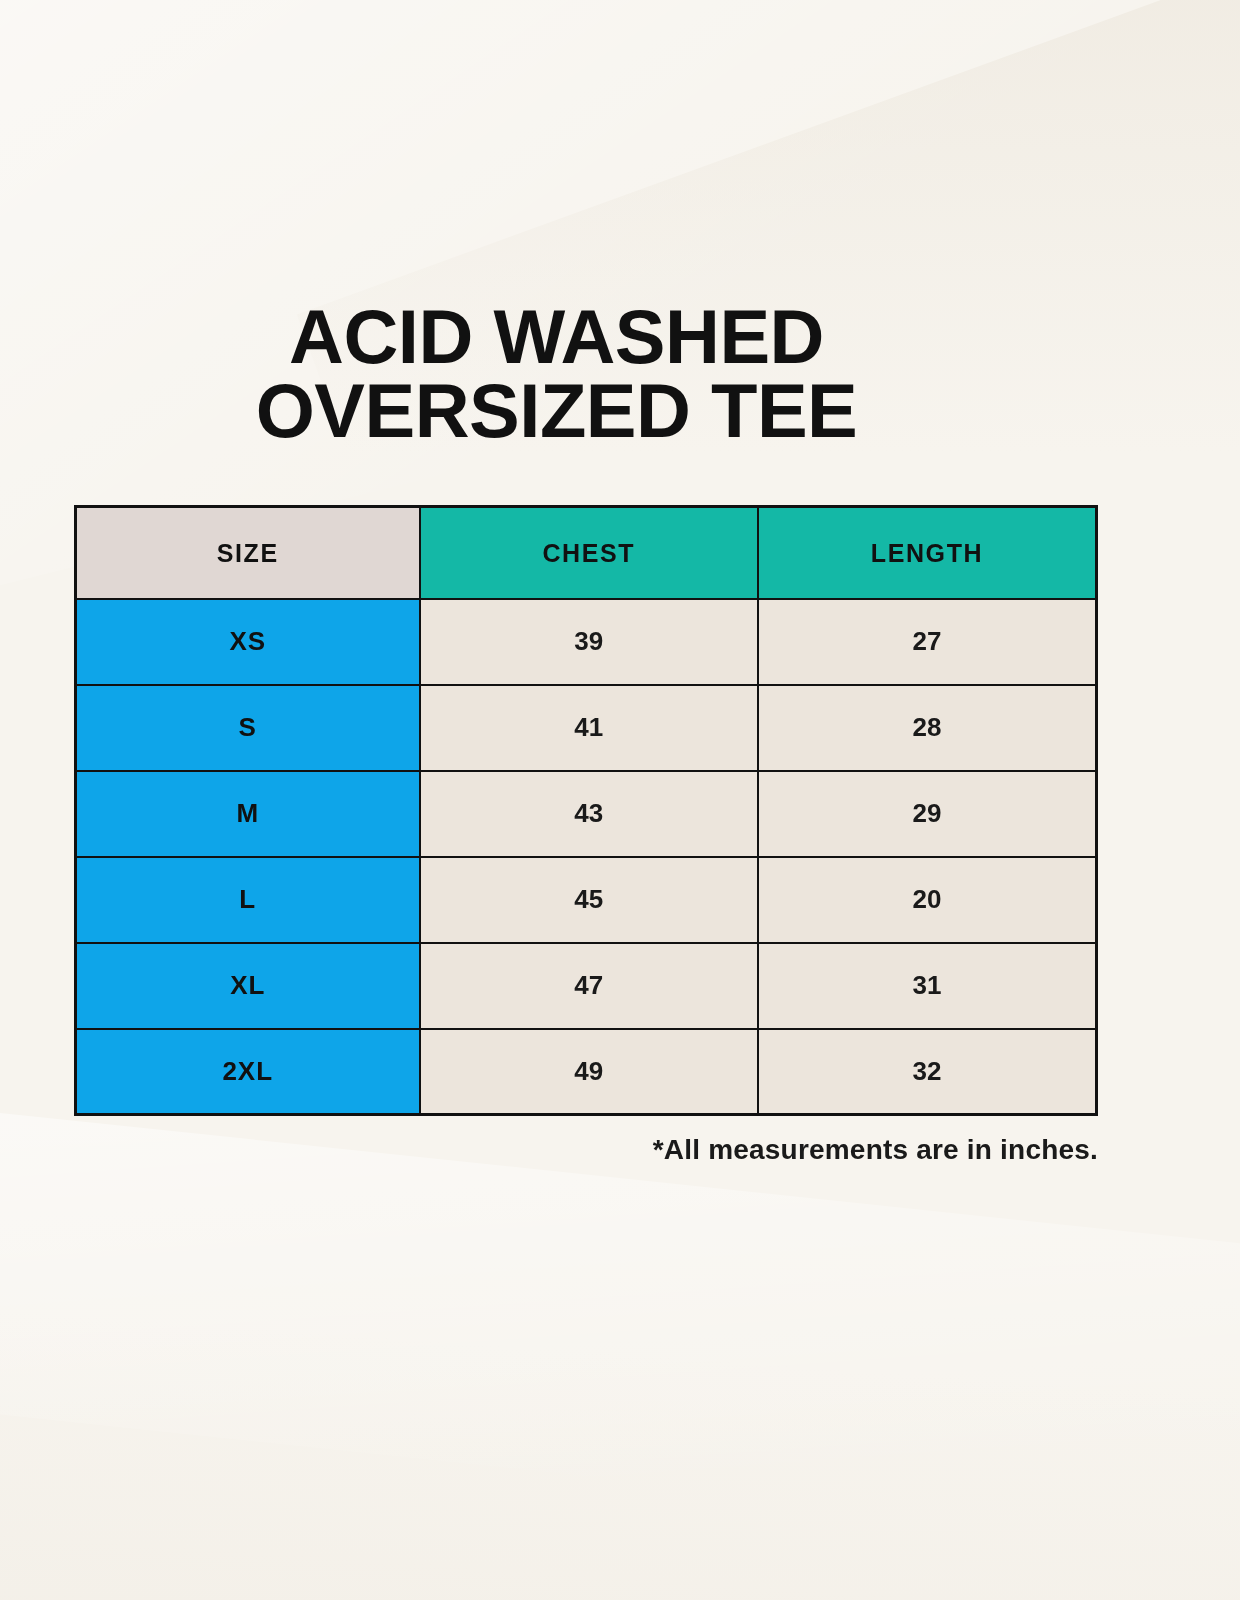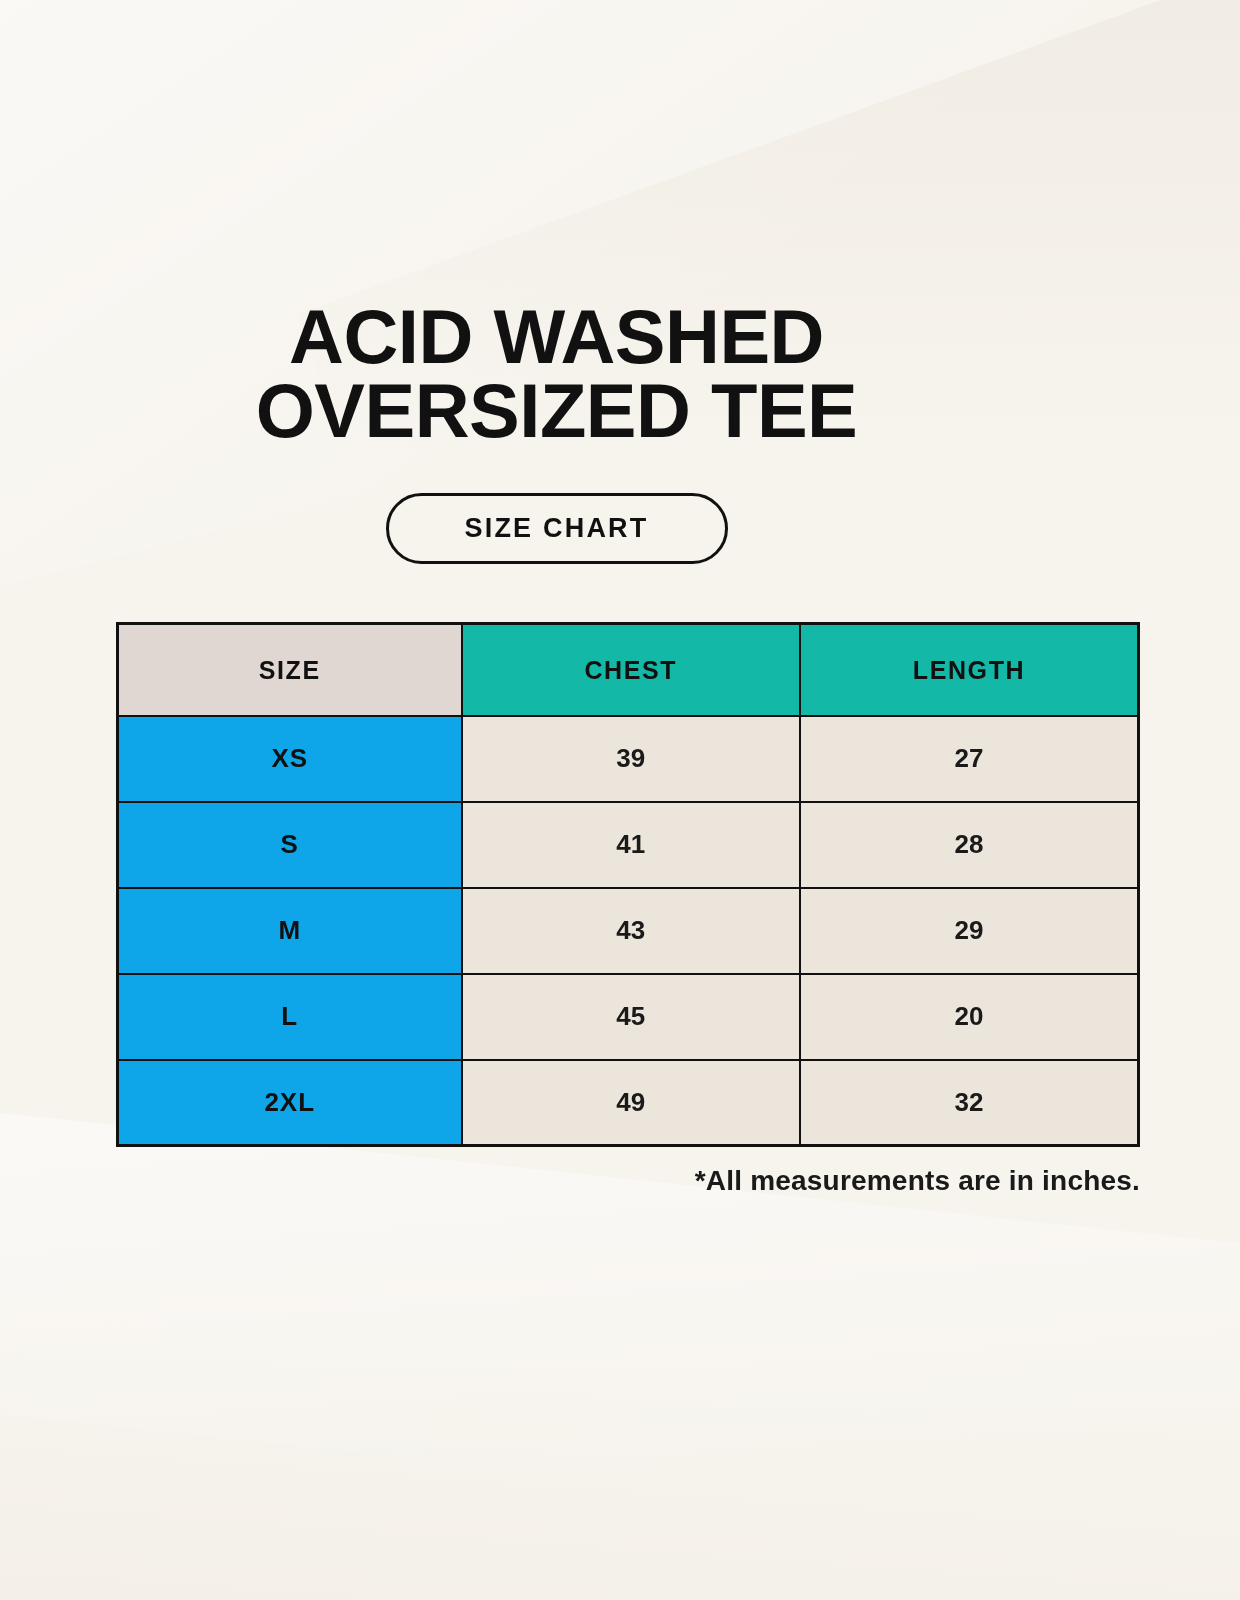--- a/index.html
+++ b/index.html
@@ -56,21 +56,21 @@
     background: linear-gradient(170deg, rgba(255,255,255,0.5) 0%, rgba(255,255,255,0) 80%);
     transform: rotate(6deg);
     pointer-events: none;
   }
 
   .page {
     position: relative;
     z-index: 2;
     width: 1113px;
     height: 1600px;
-    padding: 0 116px;
+    padding: 0 74px;
   }
 
   .title {
     margin: 0;
     padding-top: 300px;
     text-align: center;
     font-size: 76px;
     line-height: 0.97;
     letter-spacing: -0.5px;
     font-weight: 700;
@@ -155,23 +155,20 @@
 <div class="bg-wash-3"></div>
 <div class="bg-wash-4"></div>
 
 <div class="page">
 
   <h1 class="title">
     <span class="line">ACID WASHED</span>
     <span class="line">OVERSIZED TEE</span>
   </h1>
 
-  <div class="badge-wrap">
-    <div class="badge">SIZE CHART</div>
-  </div>
 
   <div class="table-wrap">
     <table class="size-table">
       <thead>
         <tr>
           <th class="col-size">SIZE</th>
           <th class="col-chest">CHEST</th>
           <th class="col-length">LENGTH</th>
         </tr>
       </thead>
@@ -190,20 +187,25 @@
           <td class="cell-size">M</td>
           <td class="cell-val">43</td>
           <td class="cell-val">29</td>
         </tr>
         <tr>
           <td class="cell-size">L</td>
           <td class="cell-val">45</td>
           <td class="cell-val">20</td>
         </tr>
         <tr>
+          <td class="cell-size">XL</td>
+          <td class="cell-val">47</td>
+          <td class="cell-val">31</td>
+        </tr>
+        <tr>
           <td class="cell-size">2XL</td>
           <td class="cell-val">49</td>
           <td class="cell-val">32</td>
         </tr>
       </tbody>
     </table>
 
     <div class="footnote">*All measurements are in inches.</div>
   </div>
 

